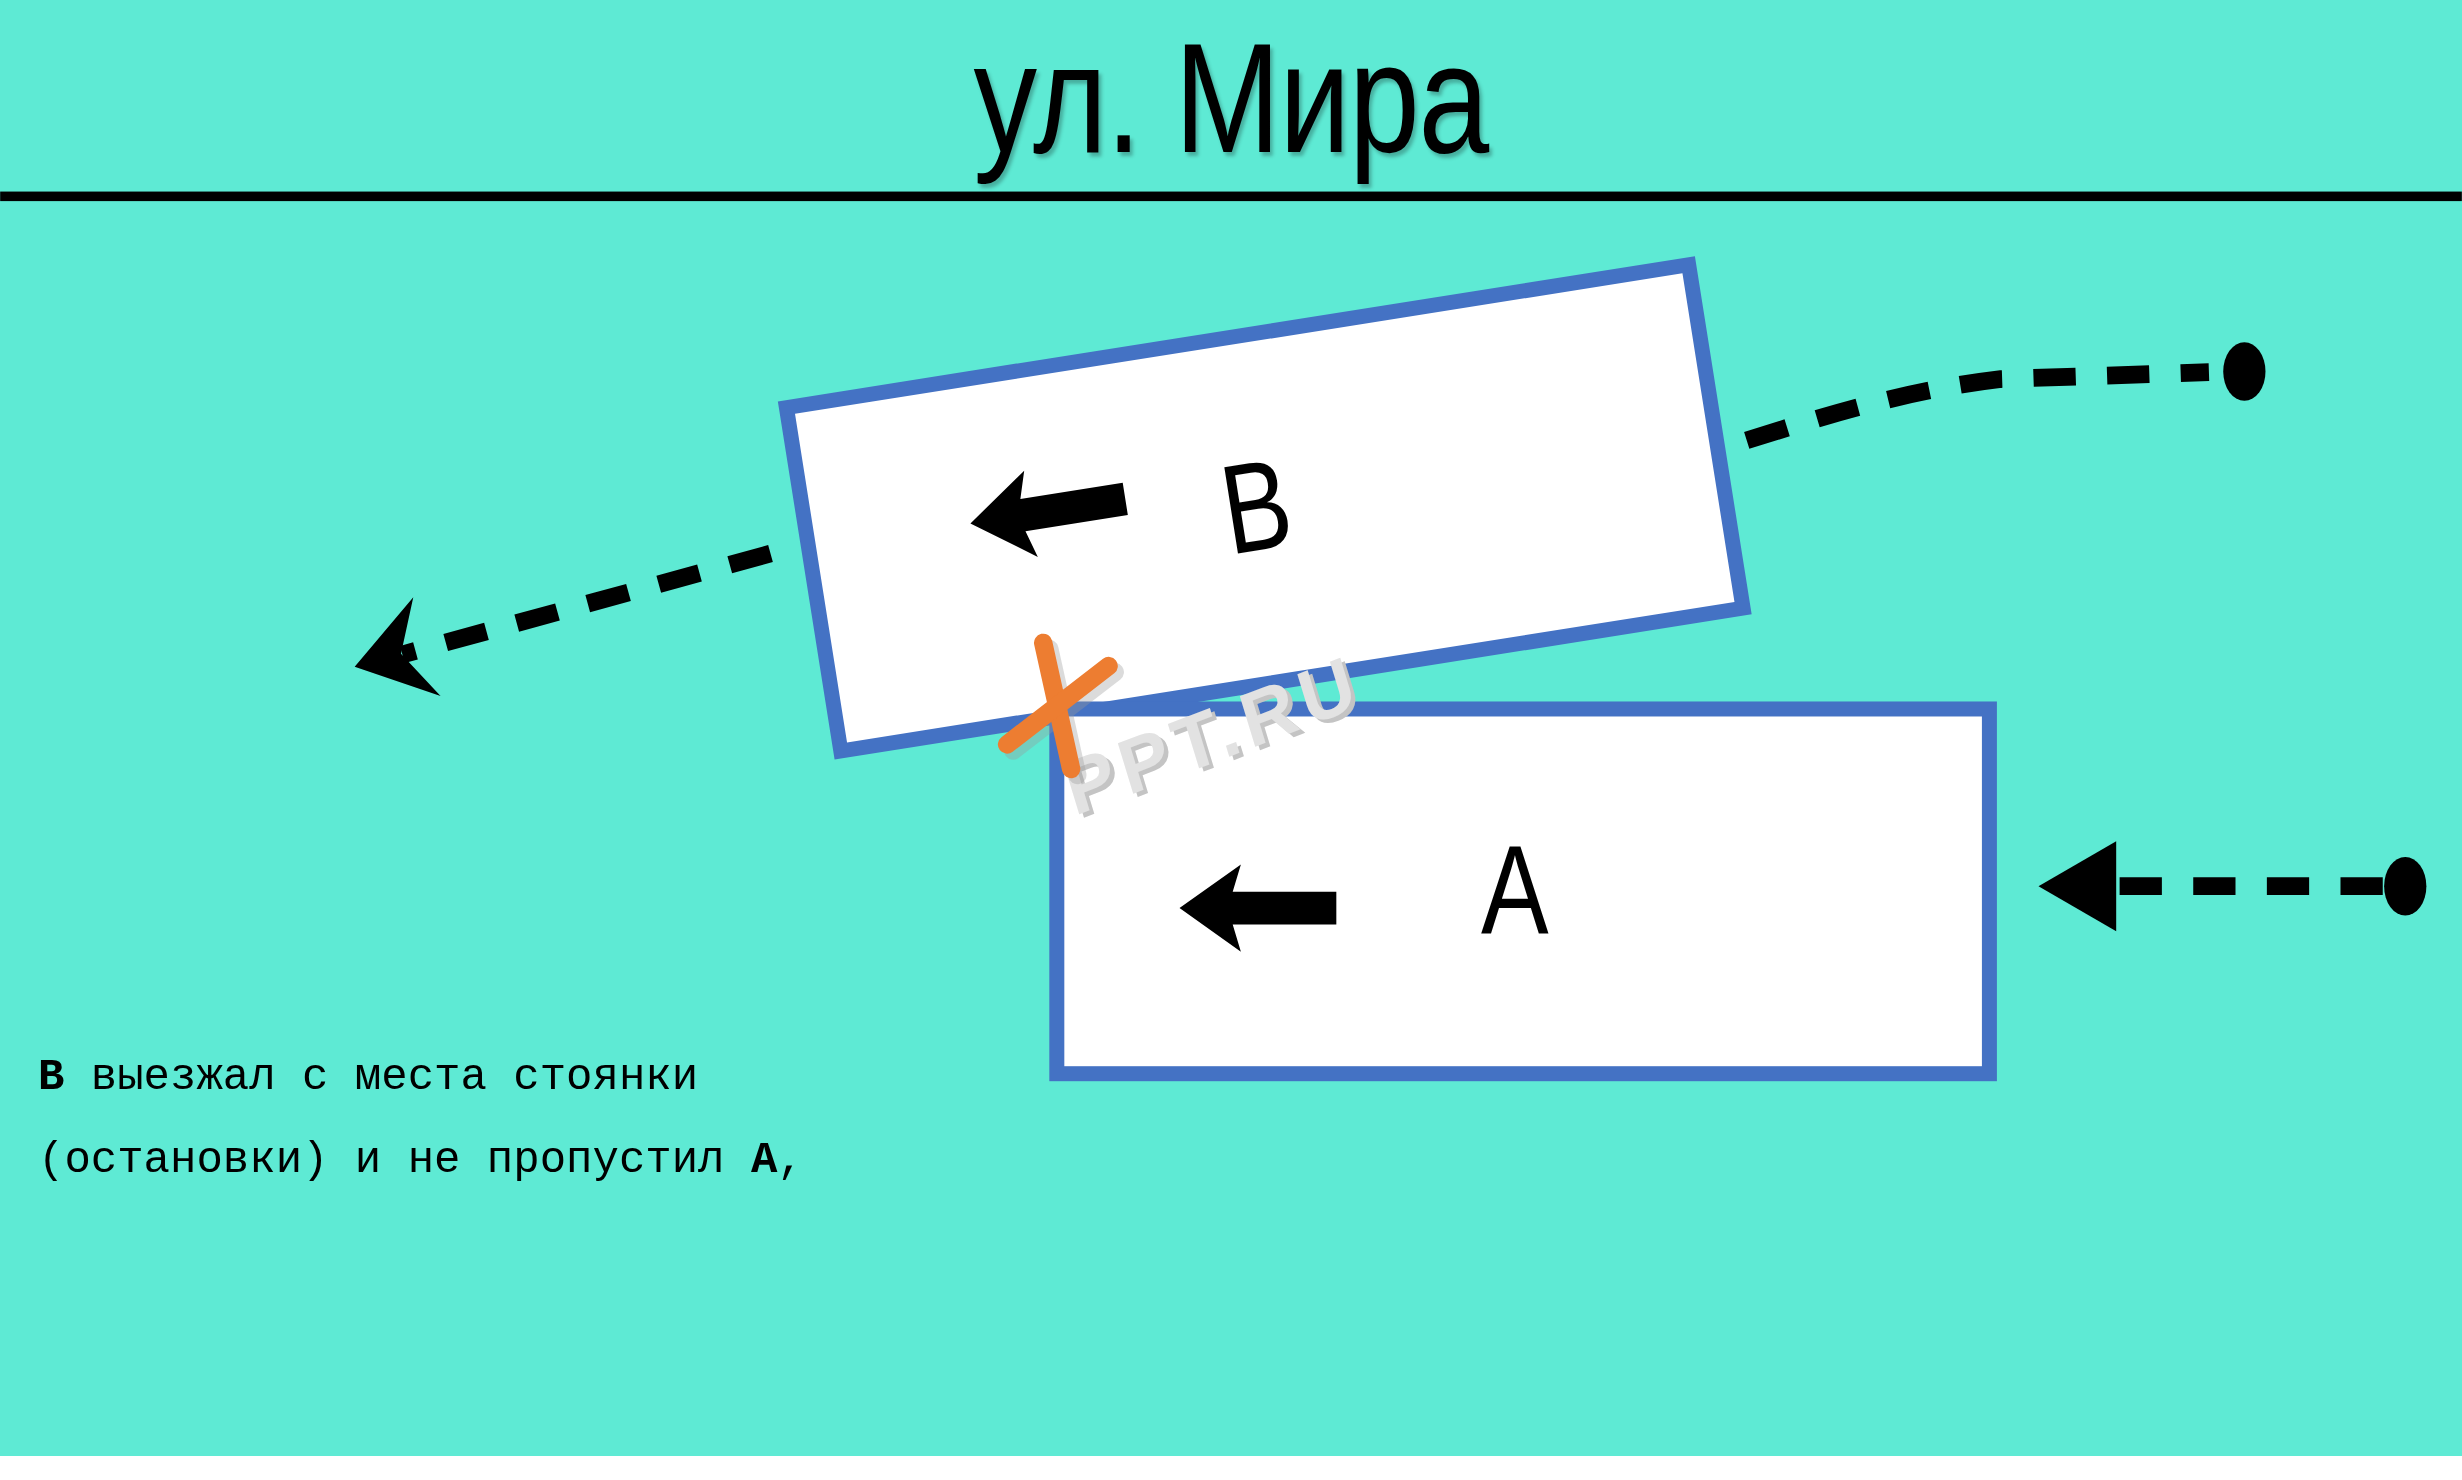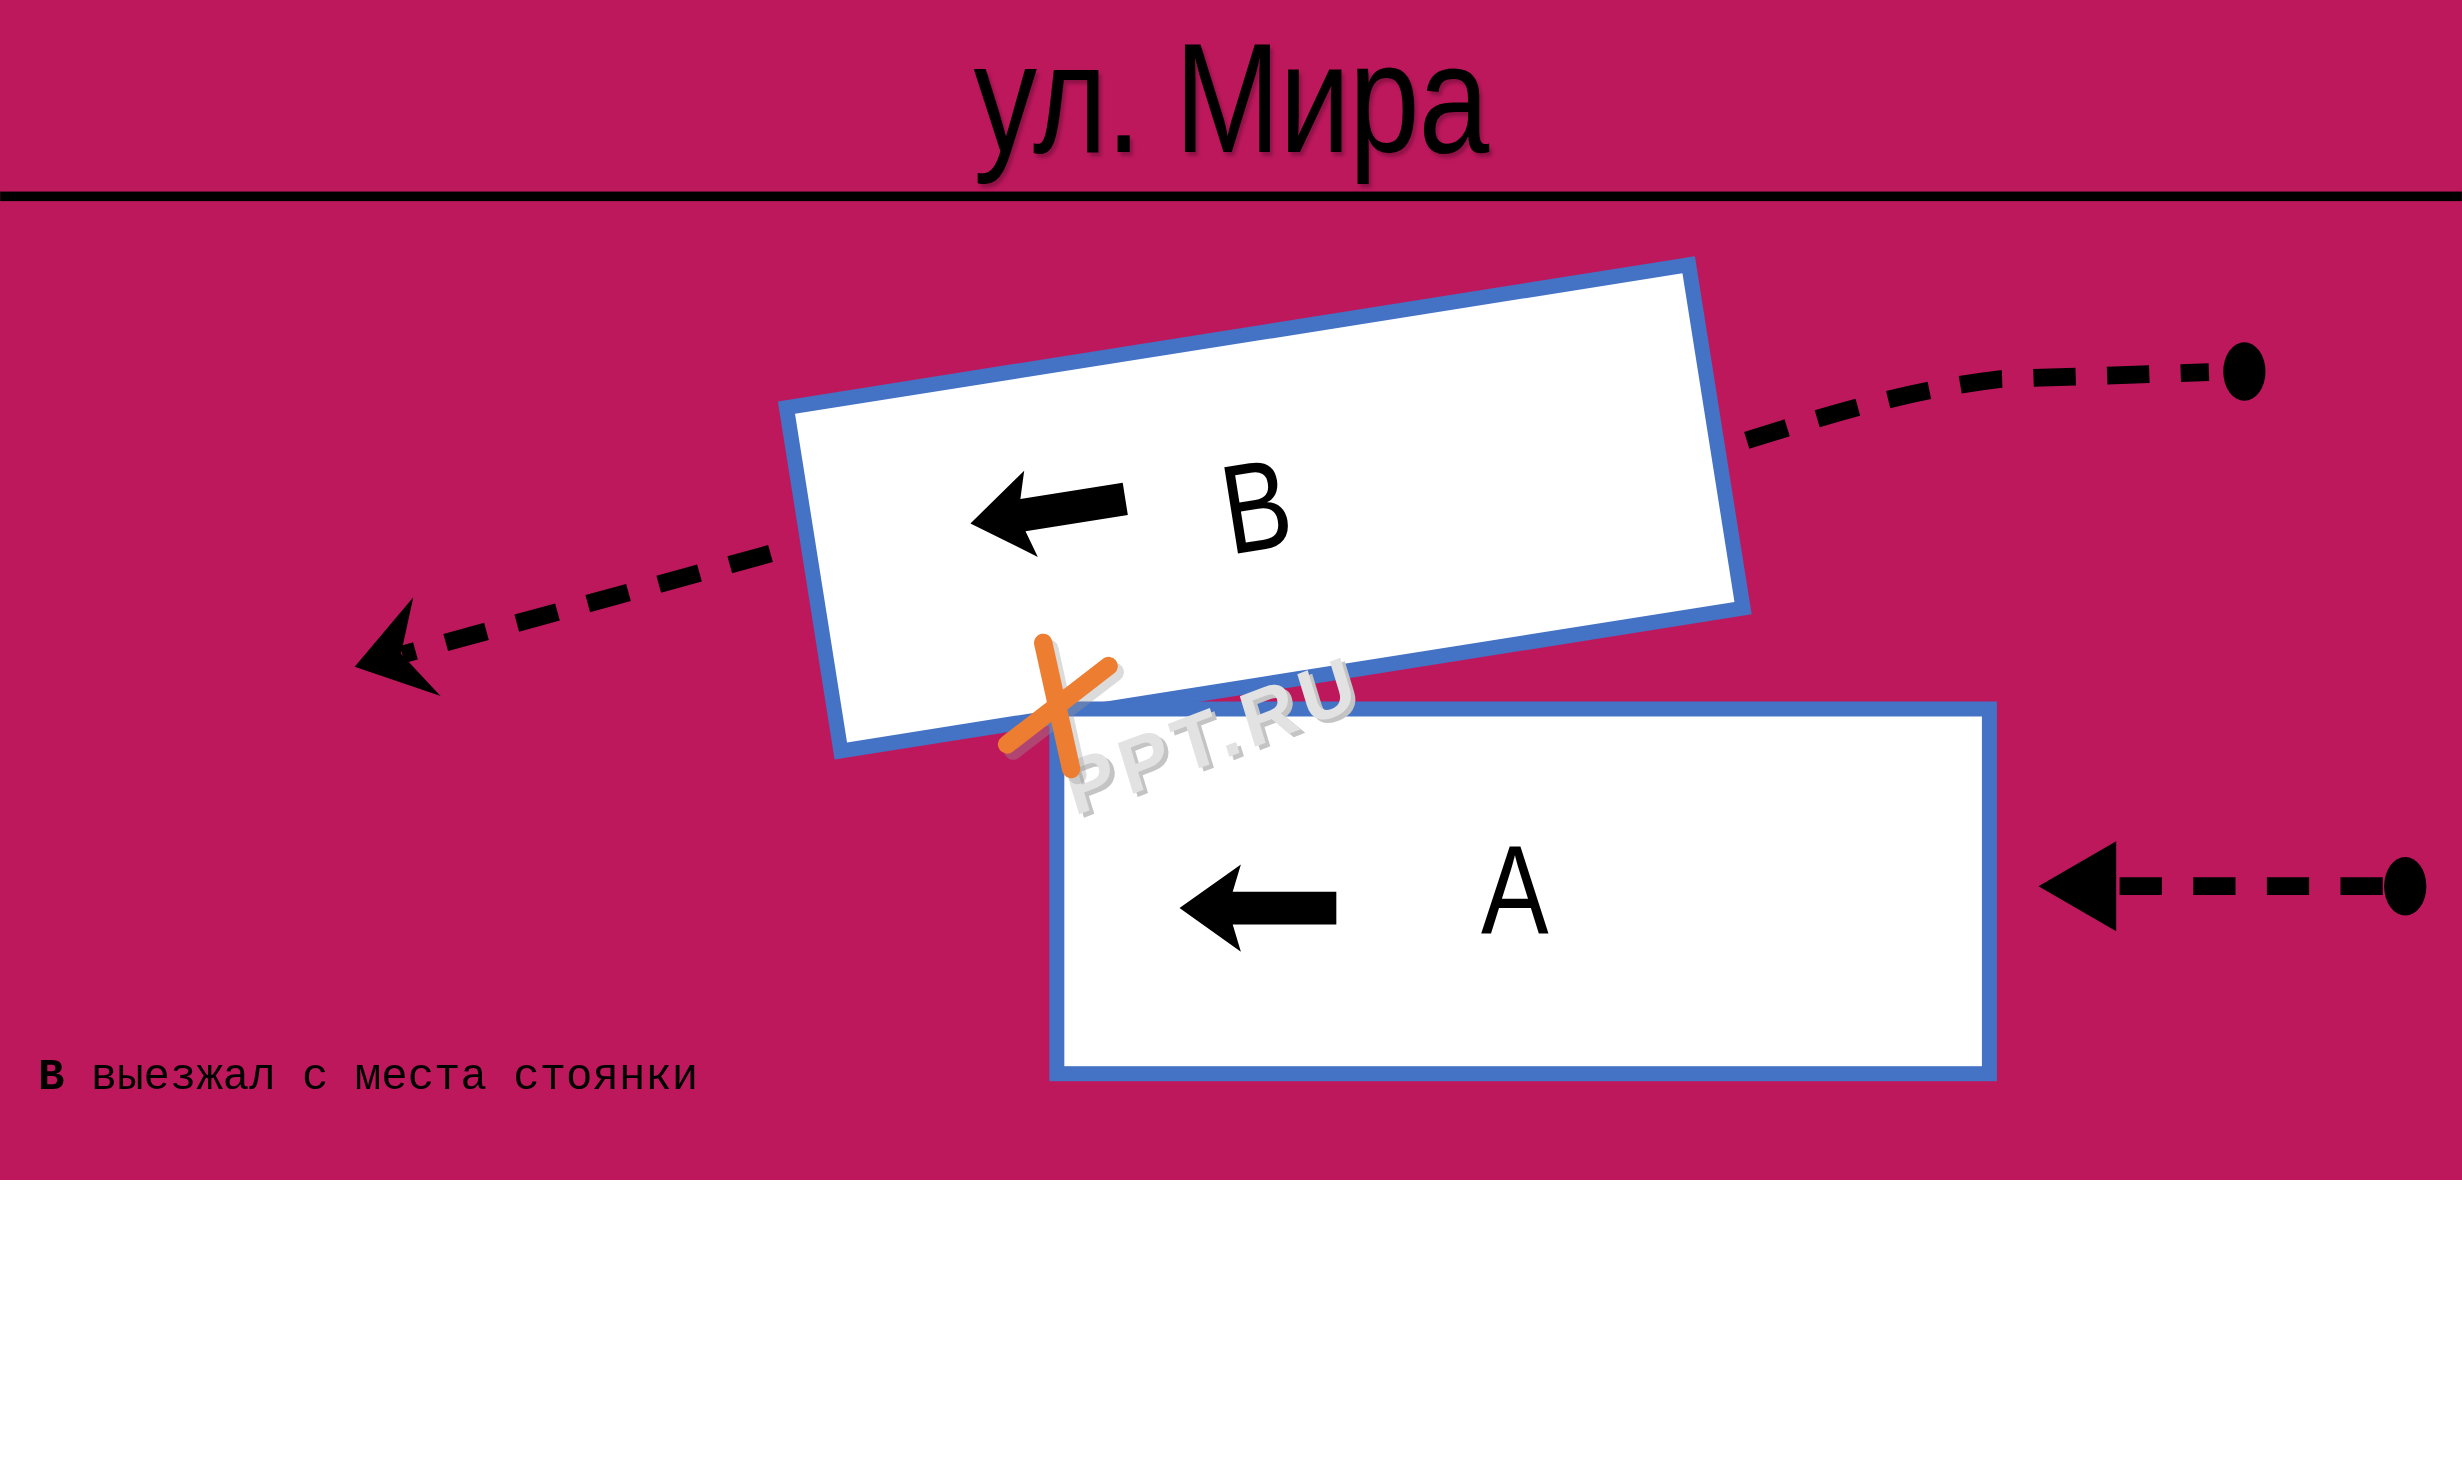--- a/index.html
+++ b/index.html
@@ -1,20 +1,20 @@
 <!DOCTYPE html>
 <html style="font-size:11px"><head>
 <meta charset="utf-8">
 <style>
   html, body { margin: 0; padding: 0; background: #ffffff; }
   .stage {
     position: relative;
     width: 2462px;
-    height: 1180px;
-    background: #be185d;
+    height: 1456px;
+    background: #5eead4;
     overflow: hidden;
     font-family: "Liberation Sans", sans-serif;
   }
   .title-wrap {
     position: absolute;
     left: 0; top: 20.5px; width: 2462px;
     text-align: center;
     line-height: 1;
     pointer-events: none;
   }
@@ -106,16 +106,17 @@
         <line x1="1530" y1="943" x2="1571" y2="1128" stroke="#9a9a9a" stroke-width="27" stroke-linecap="round"></line>
         <line x1="1477" y1="1092" x2="1626" y2="977" stroke="#9a9a9a" stroke-width="27" stroke-linecap="round"></line>
       </g>
       <line x1="1530" y1="943" x2="1571" y2="1128" stroke-width="27" stroke-linecap="round" stroke="#ED7D31"></line>
       <line x1="1477" y1="1092" x2="1626" y2="977" stroke-width="27" stroke-linecap="round" stroke="#ED7D31"></line>
     </g>
   </svg>
 
   <div class="caption">
       <div class="cap-line"><span class="b">В</span><span> выезжал с места стоянки</span></div>
+      <div class="cap-line"><span>(остановки) и не пропустил </span><span class="b">А</span><span>,</span></div>
     </div>
 
 </div>
 
 
 </body></html>

